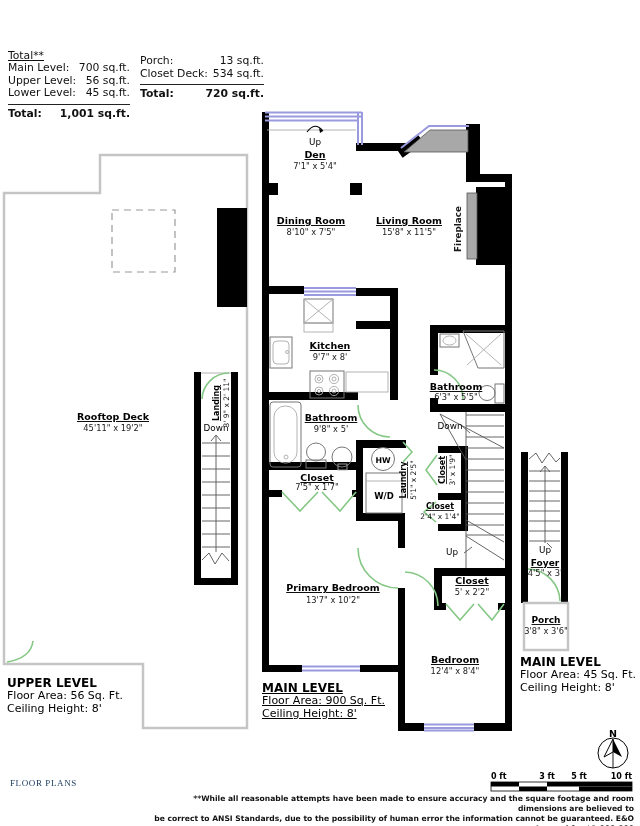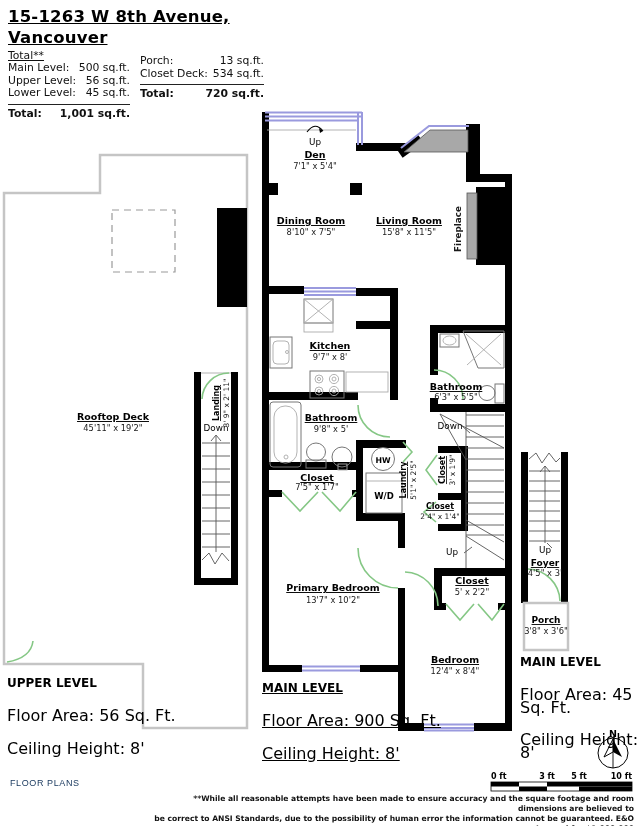--- a/index.html
+++ b/index.html
@@ -7,58 +7,54 @@
           font-family:"DejaVu Sans","Liberation Sans",sans-serif;}
   .hdr{position:absolute;left:8px;top:6px;color:#000;}
   .hdr .t{font-size:16.5px;font-weight:bold;text-decoration:underline;line-height:21px;letter-spacing:.2px;}
   .col{position:absolute;font-size:10.8px;color:#111;}
   .col .row{display:flex;justify-content:space-between;line-height:12.6px;}
   .col .rule{border-top:1.2px solid #222;margin:4px 0 3px 0;}
   .col .tot{font-weight:bold;}
   .note{line-height:13px;text-decoration:underline;}
   .lvl{position:absolute;color:#000;}
   .lvl .t{font-weight:bold;font-size:12px;line-height:13px;}
-  .lvl .s{font-size:16px;line-height:12.5px;margin-top:20px;}
+  .lvl .s{font-size:11px;line-height:12.5px;}
   svg text{font-family:"DejaVu Sans","Liberation Sans",sans-serif;}
   .rn{font-size:9.5px;font-weight:bold;fill:#000;text-anchor:middle;text-decoration:underline;}
   .rns{font-size:8px;font-weight:bold;fill:#000;text-anchor:middle;text-decoration:underline;}
   .rd{font-size:8.3px;fill:#1a1a1a;text-anchor:middle;}
   .rds{font-size:7.5px;fill:#1a1a1a;text-anchor:middle;}
   .ud{font-size:8.8px;fill:#000;text-anchor:middle;}
   .wall{fill:#000;}
   .win{stroke:#9a9ade;stroke-width:2;fill:none;}
   .door{stroke:#85c785;stroke-width:1.6;fill:none;}
   .fix{stroke:#777;stroke-width:1;fill:none;}
   .fixl{stroke:#aaa;stroke-width:0.9;fill:none;}
   .stair{stroke:#555;stroke-width:0.9;fill:none;}
   .deck{stroke:#c5c5c5;stroke-width:2.5;fill:none;}
   .dash{stroke:#9a9a9a;stroke-width:1.2;fill:none;stroke-dasharray:7 5;}
   .logo{position:absolute;left:10px;top:777px;width:110px;}
   .logo .bcrow{display:flex;align-items:flex-start;}
   .logo .bc{font-size:18px;font-weight:bold;color:#2f9fd6;line-height:18px;letter-spacing:-1px;}
-  .logo .fp{font-family:Liberation Sans, sans-serif;font-size:9px;color:#16365c;
+  .logo .fp{font-family:Liberation Serif, serif;font-size:9px;color:#16365c;
             letter-spacing:.6px;margin-top:1px;}
   .disc{position:absolute;right:6px;top:794px;width:482px;text-align:right;
         font-size:7.6px;font-weight:bold;color:#111;line-height:1.32;}
 </style>
 </head>
 <body>
 
 <div id="canvas">
 
-  <div class="hdr">
-    <div class="t">15-1263 W 8th Avenue,</div>
-    <div class="t">Vancouver</div>
-  </div>
 
   <div class="col" style="left:8px;top:49px;width:122px;">
     <div class="note">Total**</div>
     <div class="row">
       <span>Main Level:</span>
-      <span>500 sq.ft.</span>
+      <span>700 sq.ft.</span>
     </div>
     <div class="row">
       <span>Upper Level:</span>
       <span>56 sq.ft.</span>
     </div>
     <div class="row">
       <span>Lower Level:</span>
       <span>45 sq.ft.</span>
     </div>
     <div class="rule"></div>

